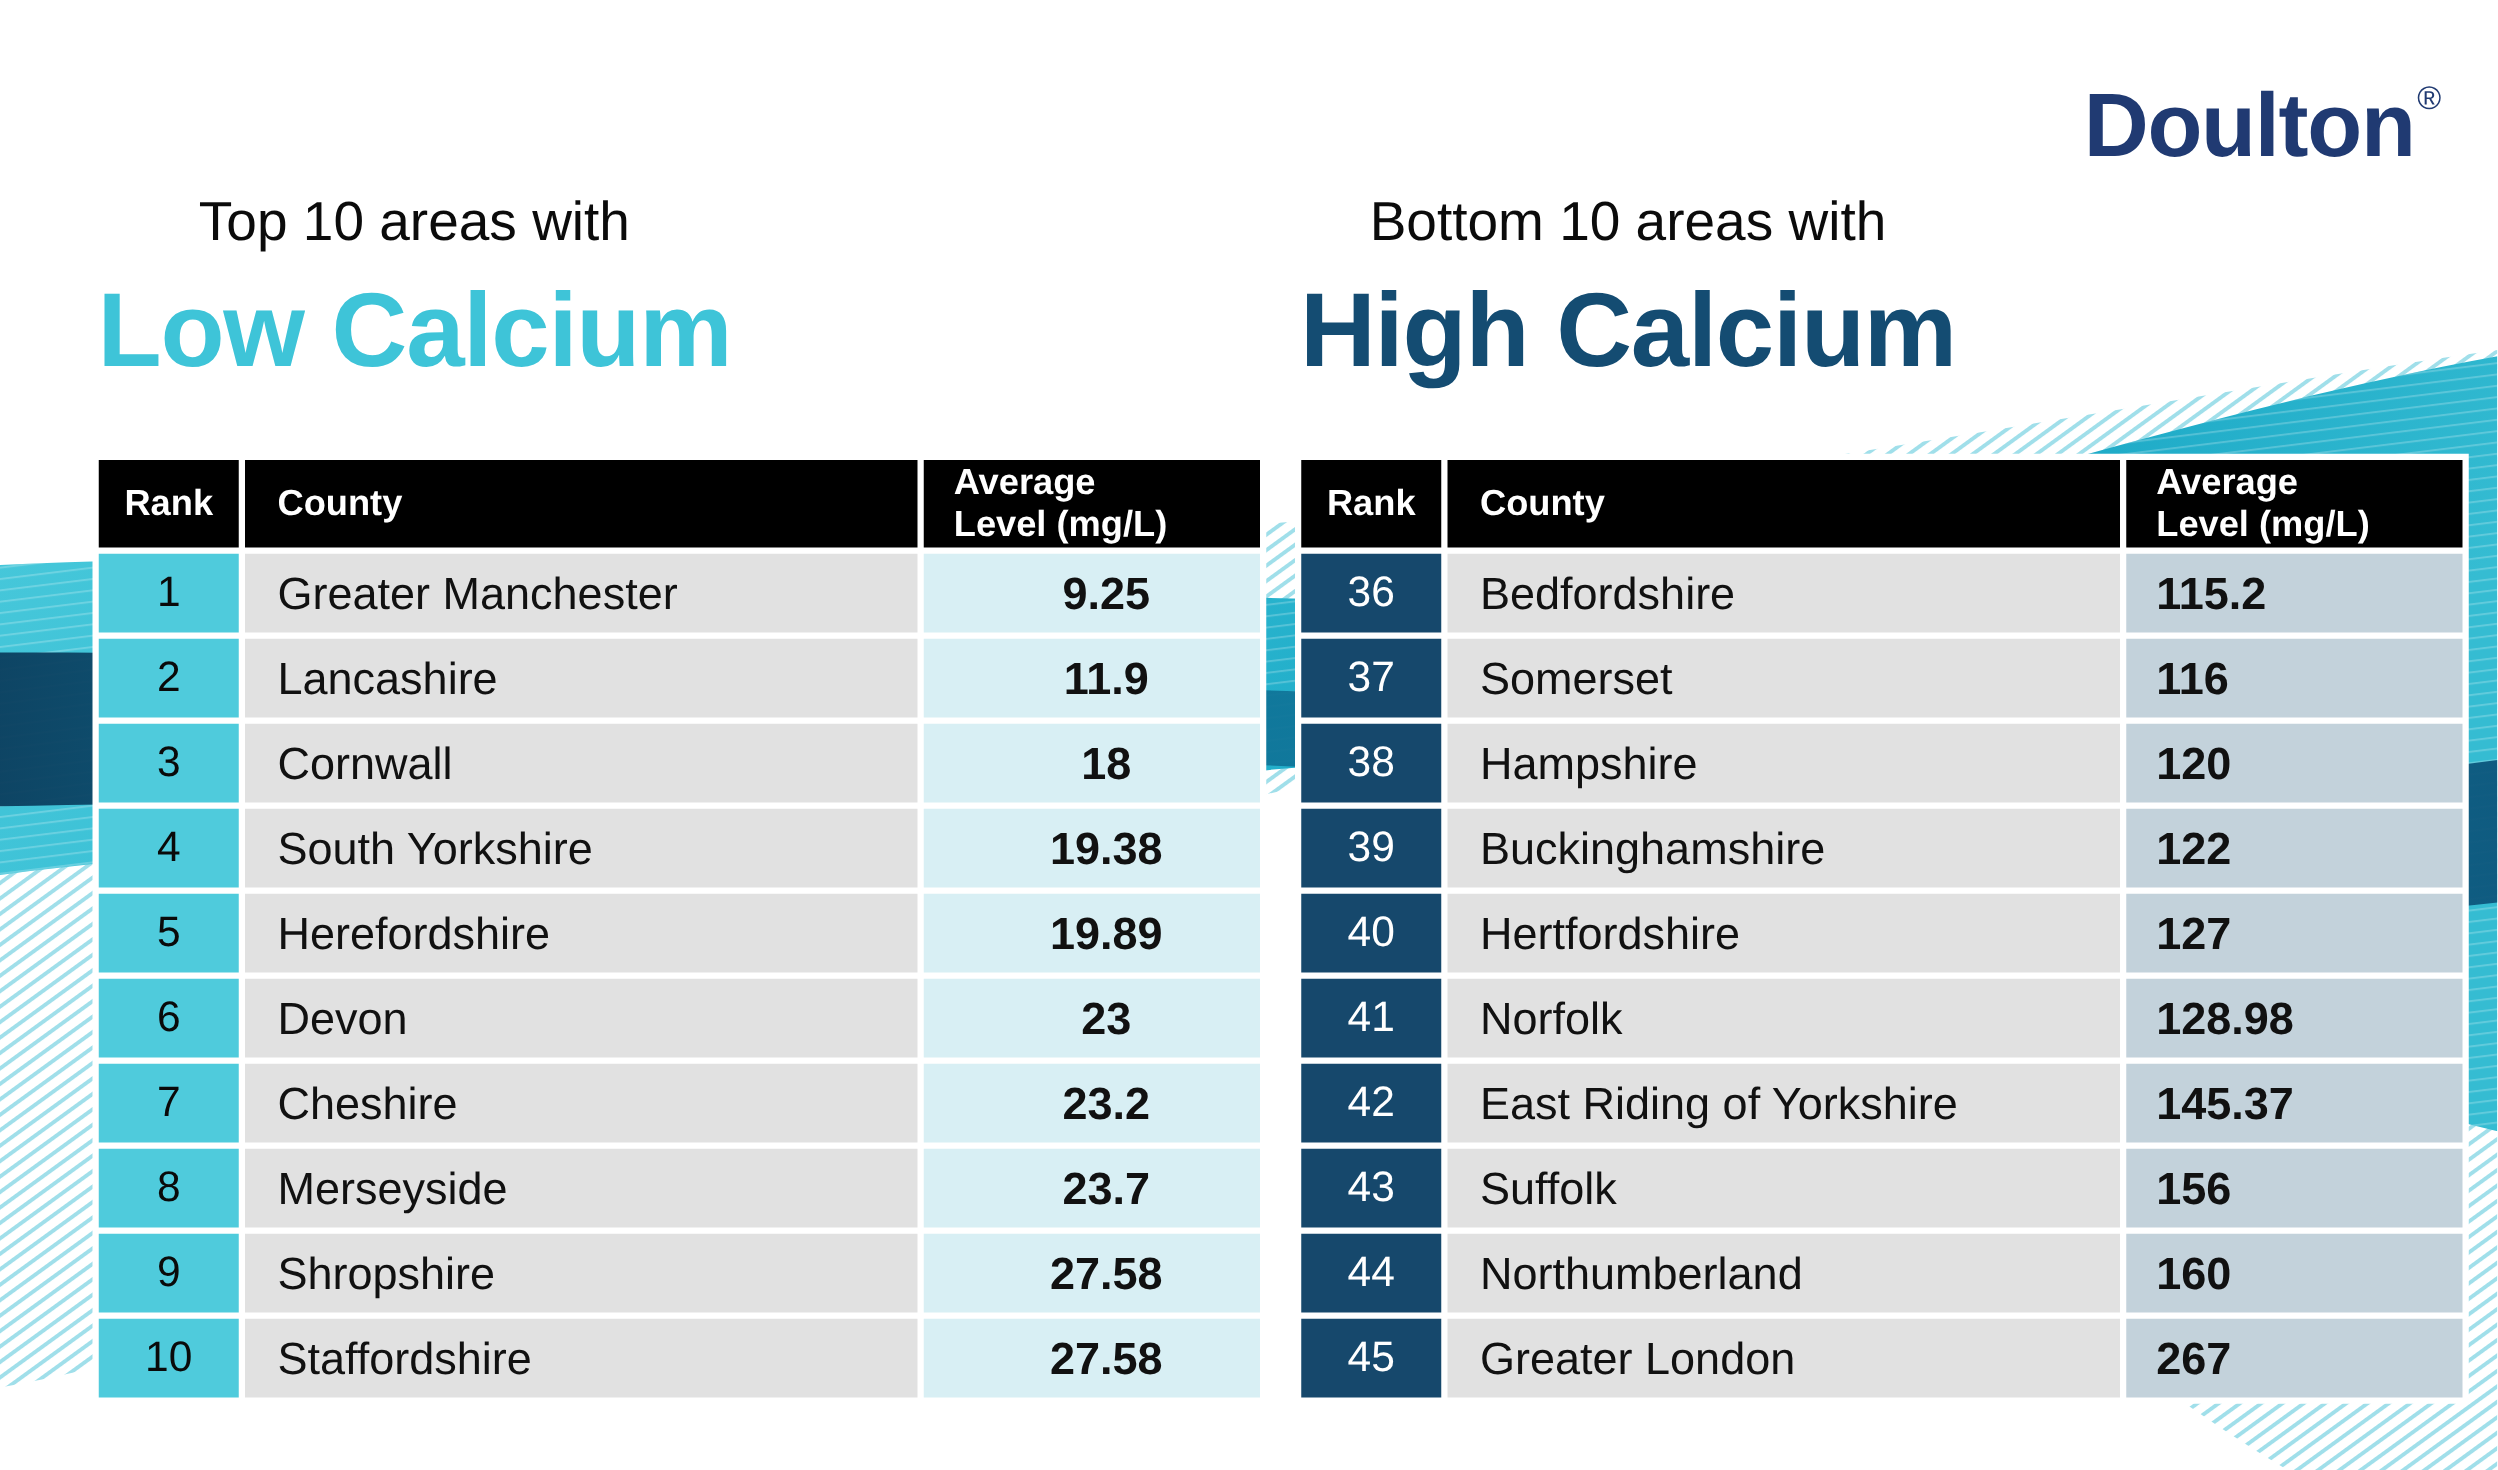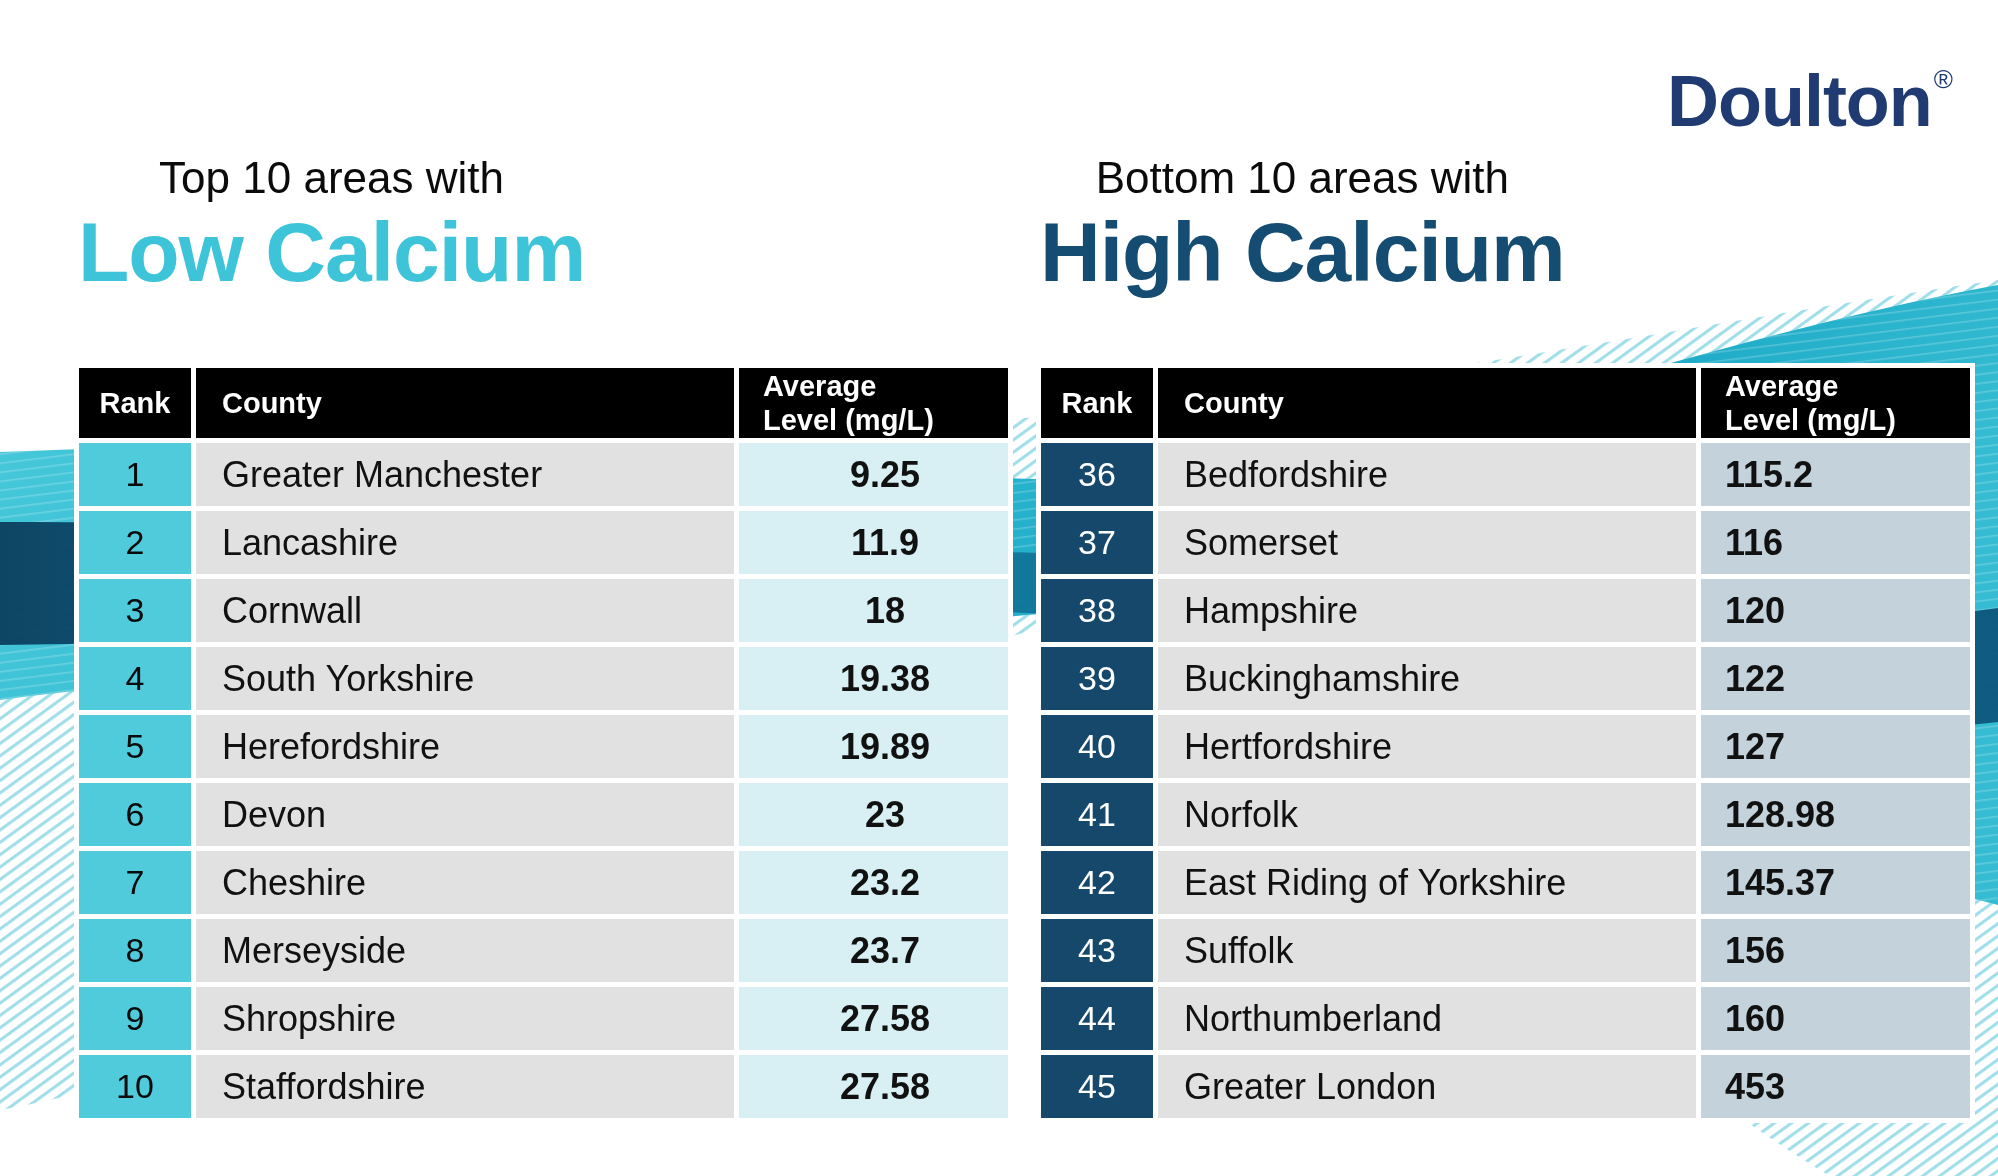--- a/index.html
+++ b/index.html
@@ -13,21 +13,21 @@
   .logo{
     position:absolute;top:38px;right:46px;
     font-size:72px;font-weight:bold;letter-spacing:-1px;
     color:var(--logo_navy);line-height:1;margin-top:27px;
   }
   .logo .mark{font-size:26px;vertical-align:38px;font-weight:normal;margin-left:2px;}
 
   
   .panel-title{position:absolute;top:156px;line-height:1;}
   .panel-title .prefix{font-size:44px;color:#0b0b0b;letter-spacing:0;text-align:center;}
-  .panel-title .main{font-size:84px;font-weight:bold;letter-spacing:-1px;margin-top:10px;}
+  .panel-title .main{font-size:84px;font-weight:bold;letter-spacing:-1px;margin-top:22px;}
   .panel-title.low{left:78px;}
   .panel-title.high{left:1040px;}
   .panel-title.low .main{color:var(--cyan_accent);}
   .panel-title.high .main{color:var(--navy_accent);}
 
   
   .data-table{
     position:absolute;top:363px;
     border-collapse:separate;border-spacing:5px;
     background:#ffffff;table-layout:fixed;
@@ -220,18 +220,18 @@
           <td class="col2">156</td>
         </tr>
         <tr>
           <td class="col0">44</td>
           <td class="col1">Northumberland</td>
           <td class="col2">160</td>
         </tr>
         <tr>
           <td class="col0">45</td>
           <td class="col1">Greater London</td>
-          <td class="col2">453</td>
+          <td class="col2">267</td>
         </tr>
       </tbody>
   </table>
 
 </div>
 
 </body></html>

